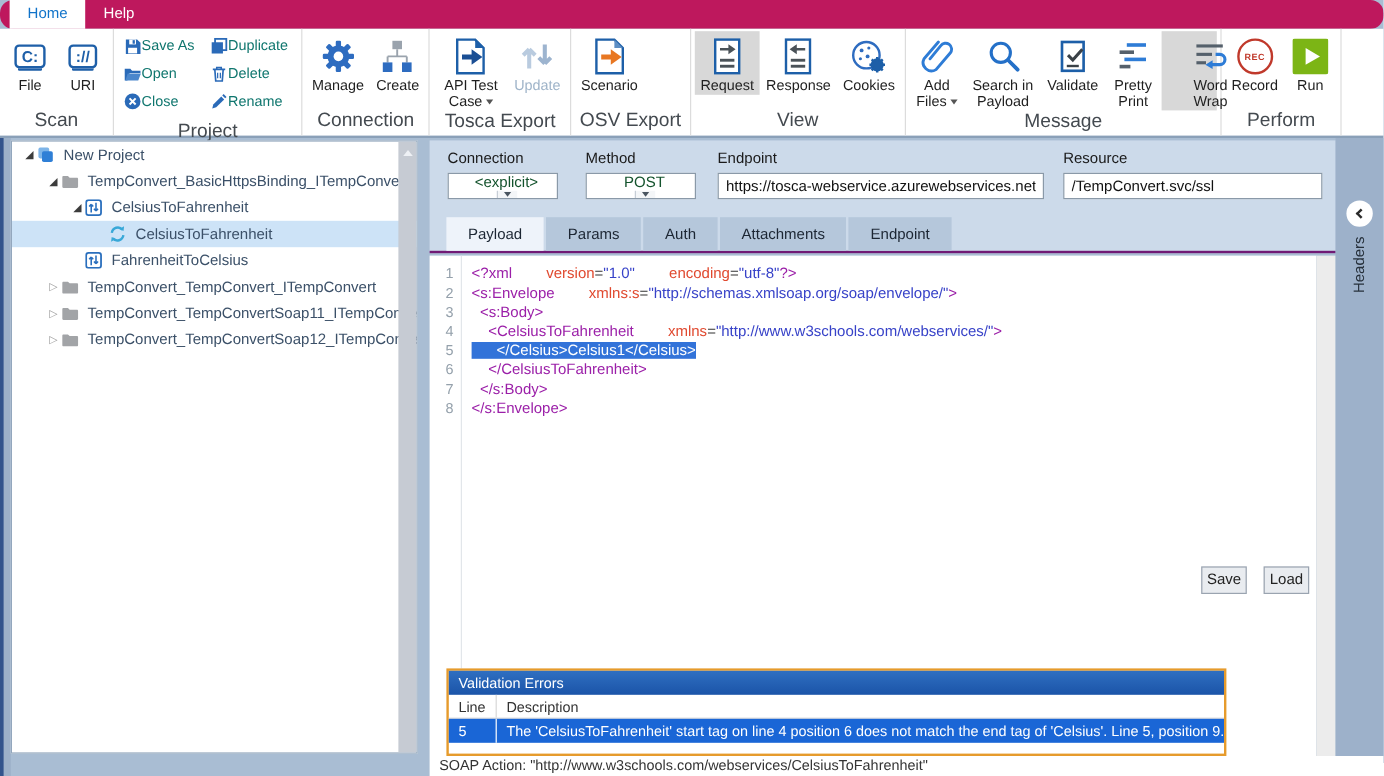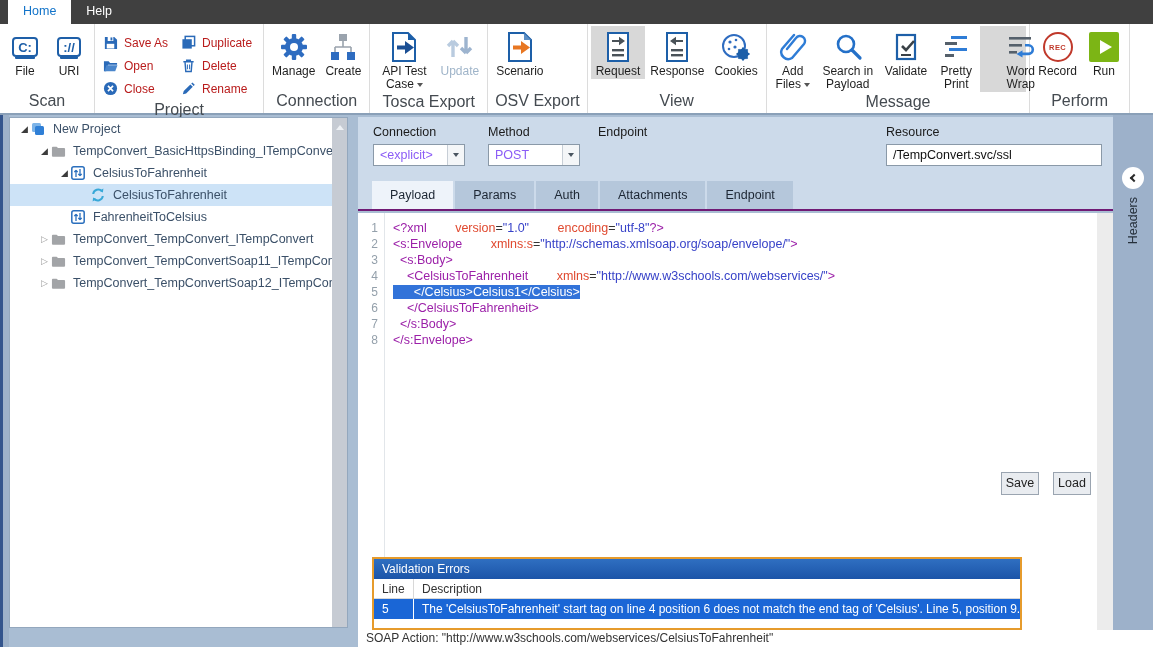--- a/index.html
+++ b/index.html
@@ -1,37 +1,37 @@
 <!DOCTYPE html>
 <html><head>
 <meta charset="utf-8">
 <style>
   * { margin:0; padding:0; box-sizing:border-box; }
   html,body { width:1153px; height:647px; overflow:hidden; }
   body { font-family:"Liberation Sans", sans-serif; }
   #app { position:relative; width:1153px; height:647px; background:#a9bdd3; }
 
   
-  .titlebar { position:absolute; top:0; left:0; right:0; height:24px; background:#404040; display:flex; align-items:stretch; padding-left:8px; }
+  .titlebar { position:absolute; top:0; left:0; right:0; height:24px; background:#be185d; display:flex; align-items:stretch; padding-left:8px;border-radius:11px; }
   .ttab { padding:4px 15px 3px; font-size:12.5px; color:#fff; cursor:default; }
   .ttab.active { background:#fff; color:#1173c9; }
 
   
   .ribbon { position:absolute; top:24px; left:0; right:0; height:91px; background:#fff; border-bottom:2px solid #8aa0b8; display:flex; align-items:stretch; }
   .rgroup { display:flex; flex-direction:column; border-right:1px solid #dcdcdc; padding:2px 3px 0; }
   .rg-body { flex:1; display:flex; align-items:flex-start; }
   .rg-label { text-align:center; font-size:16px; color:#444a50; padding:1px 4px 3px; }
   .bb { display:flex; flex-direction:column; align-items:center; padding:3px 5px 1px; min-width:44px; }
   .bb .ic { height:36px; display:flex; align-items:center; justify-content:center; }
   .bb .lbl { font-size:12px; color:#1f1f1f; text-align:center; line-height:13px; white-space:pre-line; }
   .bb.hl { background:#d8d8d8; }
   .bb.disabled .lbl { color:#9fb4c9; }
   .caret { display:inline-block; width:0; height:0; border-left:3.5px solid transparent; border-right:3.5px solid transparent; border-top:4px solid #555; margin-left:3px; vertical-align:middle; }
   .sb-col { display:flex; flex-direction:column; justify-content:flex-start; padding-top:5px; }
-  .sb { display:flex; align-items:center; gap:6px; font-size:12px; color:#b91c1c; height:23px; padding:0 8px 0 5px; }
+  .sb { display:flex; font-size:12px; color:#0f766e; height:23px; padding:0 8px 0 5px; }
   .scanic { display:inline-block; border:2px solid #1e5fa8; border-radius:4px; padding:1px 4px 0; font-weight:700; color:#1e5fa8; font-size:13px; box-shadow:0 5px 0 -3px #1e5fa8; }
 
   
   .edgestrip { position:absolute; left:0; top:115px; bottom:0; width:9px; background:#9db1c9; border-left:3px solid #33548c; }
 
   
   .tree { position:absolute; left:9px; top:117px; width:339px; bottom:19px; background:#fff; border:1px solid #93a7bd; overflow:hidden; }
   .trow { display:flex; align-items:center; height:22px; font-size:12.5px; color:#3b5068; white-space:nowrap; }
   .trow.selected { background:#cde3f7; }
   .texp { width:13px; display:inline-block; text-align:center; flex:none; }
@@ -44,21 +44,21 @@
   
   .rightpanel { position:absolute; left:358px; top:115px; right:0; bottom:0; background:#a9bdd3; }
   .rail { position:absolute; top:0; right:0; bottom:17px; width:40px; background:#9db1ca; display:flex; flex-direction:column; align-items:center; }
   .railbtn { margin-top:52px; width:22px; height:22px; border-radius:50%; background:#fff; display:flex; align-items:center; justify-content:center; }
   .chevL { display:inline-block; width:6px; height:6px; border-left:2px solid #2b2b2b; border-bottom:2px solid #2b2b2b; transform:rotate(45deg); margin-left:2px; }
   .vtext { margin-top:8px; writing-mode:vertical-rl; transform:rotate(180deg); font-size:12.5px; color:#26303b; }
 
   .connbar { position:absolute; top:2px; left:0; right:40px; height:58px; background:#ccdaea; }
   .fgroup { position:absolute; top:8px; }
   .fgroup .flabel { font-size:12.5px; color:#1a1a1a; margin-bottom:5px; display:block; }
-  .fselect { display:flex; align-items:center; width:100%; height:22px; background:#fff; border:1px solid #8a99a8; font-size:12.5px; color:#8b5cf6; padding-left:6px; }
+  .fselect { display:flex; align-items:center; width:100%; height:22px; background:#fff; border:1px solid #8a99a8; font-size:12.5px; color:#14532d; padding-left:6px;flex-direction:column; }
   .fselect .sval { flex:1; }
   .fselect .dd { width:17px; height:100%; border-left:1px solid #c7ced6; display:flex; align-items:center; justify-content:center; background:#f4f6f8; }
   .fselect .dd i { width:0; height:0; border-left:3.5px solid transparent; border-right:3.5px solid transparent; border-top:4px solid #4a5560; }
   .finput { width:100%; height:22px; background:#fff; border:1px solid #8a99a8; font-size:12.5px; color:#111; padding:0 6px; font-family:"Liberation Sans",sans-serif; }
 
   .tabsrow { position:absolute; top:60px; left:0; right:40px; height:36px; background:#ccdaea; display:flex; align-items:flex-end; gap:2px; padding-left:14px; border-bottom:2px solid #701a75; }
   .tab { padding:7px 18px 7px; font-size:12.5px; color:#1c2633; background:#b5c7db; }
   .tab.active { background:#eef3fa; }
 
   .editor { position:absolute; top:98px; left:0; right:56px; bottom:17px; background:#fff; display:flex; overflow:hidden; }
@@ -479,20 +479,21 @@
         <span class="flabel">Method</span>
         <div class="fselect">
           <span class="sval">POST</span>
           <span class="dd">
               <i></i>
             </span>
         </div>
       </div>
       <div class="fgroup" style="left:240px; width:272px;">
         <span class="flabel">Endpoint</span>
+        <input class="finput" value="https://tosca-webservice.azurewebservices.net" style="">
       </div>
       <div class="fgroup" style="left:528px; width:216px;">
         <span class="flabel">Resource</span>
         <input class="finput" value="/TempConvert.svc/ssl" style="">
       </div>
     </div>
 
     <div class="tabsrow">
         <div class="tab active">Payload</div>
         <div class="tab">Params</div>

